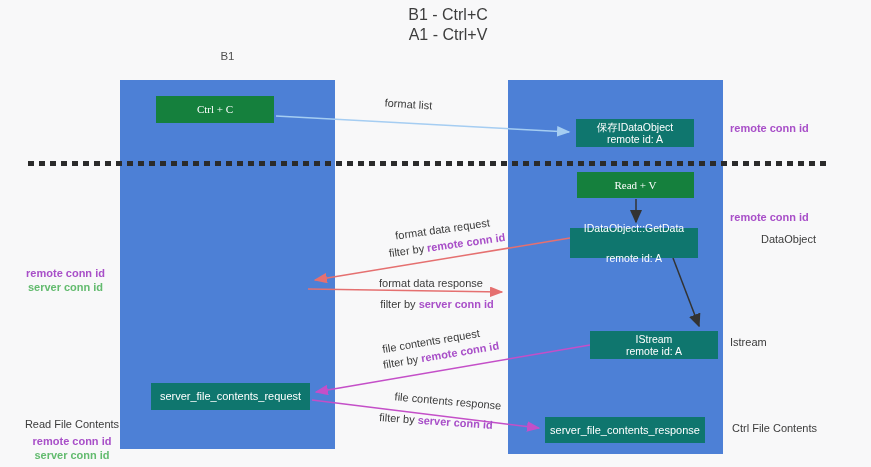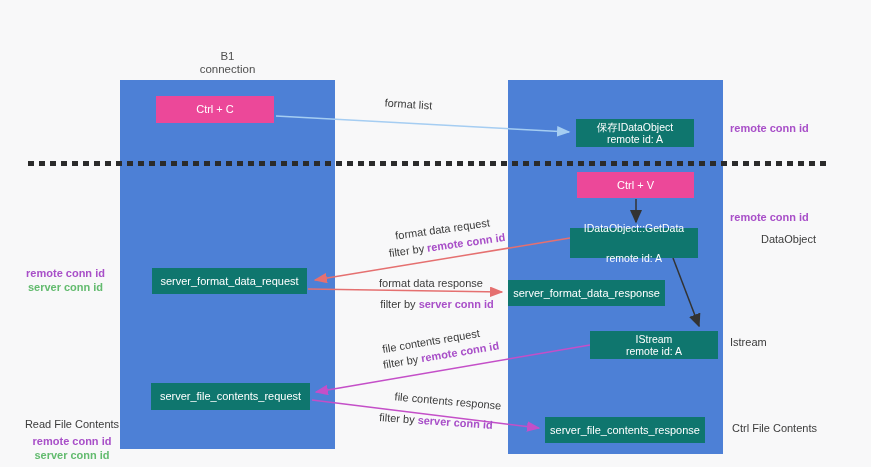--- a/index.html
+++ b/index.html
@@ -12,21 +12,21 @@
   .hdrL{left:120px;top:50px;}
   .hdrR{left:508px;top:50px;}
 
   .lifeline{background:#4d80d6;}
   .llL{left:120px;top:80px;width:215px;height:369px;}
   .llR{left:508px;top:80px;width:215px;height:374px;}
 
   .node{display:flex;flex-direction:column;align-items:center;justify-content:center;color:#ffffff;font-size:11px;text-align:center;}
   .node .l2{font-size:10.5px;line-height:12.5px;}
   .node .l1{line-height:12.5px;}
-  .green{background:#ec4899;}
+  .green{background:#15803d;font-family:Liberation Serif, serif;}
   .orange{background:#0f766e;}
 
   .n-ctrlc{left:156px;top:96px;width:118px;height:27px;}
   .n-ctrlv{left:577px;top:172px;width:117px;height:26px;}
   .n-save{left:576px;top:119px;width:118px;height:28px;font-size:10.5px;}
   .n-getdata{left:570px;top:228px;width:128px;height:30px;font-size:10.5px;gap:17px;}
   .n-istream{left:590px;top:331px;width:128px;height:28px;font-size:10.5px;}
   .n-fmtreq{left:152px;top:268px;width:155px;height:26px;}
   .n-fmtresp{left:508px;top:280px;width:157px;height:26px;}
   .n-filereq{left:151px;top:383px;width:159px;height:27px;}
@@ -44,24 +44,27 @@
   .elabel{font-size:11px;color:#3b3b3b;text-align:center;white-space:nowrap;}
   .elabel span:first-child{margin-right:3px;}
 
   svg.arrows{position:absolute;left:0;top:0;pointer-events:none;}
 </style>
 </head>
 <body>
 
 <div id="canvas">
 
+  <div class="abs title">
+    <div>B1 - Ctrl+C</div>
+    <div>A1 - Ctrl+V</div>
+  </div>
 
   <div class="abs colhdr hdrL">
     <div>B1</div>
-    <div>connection</div>
   </div>
   <div class="abs colhdr hdrR">
   </div>
 
   <div class="abs lifeline llL"></div>
   <div class="abs lifeline llR"></div>
 
   <div class="abs dashline"></div>
 
   <svg class="arrows" width="871" height="467" viewBox="0 0 871 467">
@@ -91,35 +94,29 @@
   <div class="abs node green n-ctrlc">
     <div class="l1">Ctrl + C</div>
   </div>
 
   <div class="abs node orange n-save">
     <div class="l1">保存IDataObject</div>
     <div class="l2">remote id: A</div>
   </div>
 
   <div class="abs node green n-ctrlv">
-    <div class="l1">Ctrl + V</div>
+    <div class="l1">Read + V</div>
   </div>
 
   <div class="abs node orange n-getdata">
     <div class="l1">IDataObject::GetData</div>
     <div class="l2">remote id: A</div>
   </div>
 
-  <div class="abs node orange n-fmtreq">
-    <div class="l1">server_format_data_request</div>
-  </div>
 
-  <div class="abs node orange n-fmtresp">
-    <div class="l1">server_format_data_response</div>
-  </div>
 
   <div class="abs node orange n-istream">
     <div class="l1">IStream</div>
     <div class="l2">remote id: A</div>
   </div>
 
   <div class="abs node orange n-fileresp">
     <div class="l1">server_file_contents_response</div>
   </div>
 

